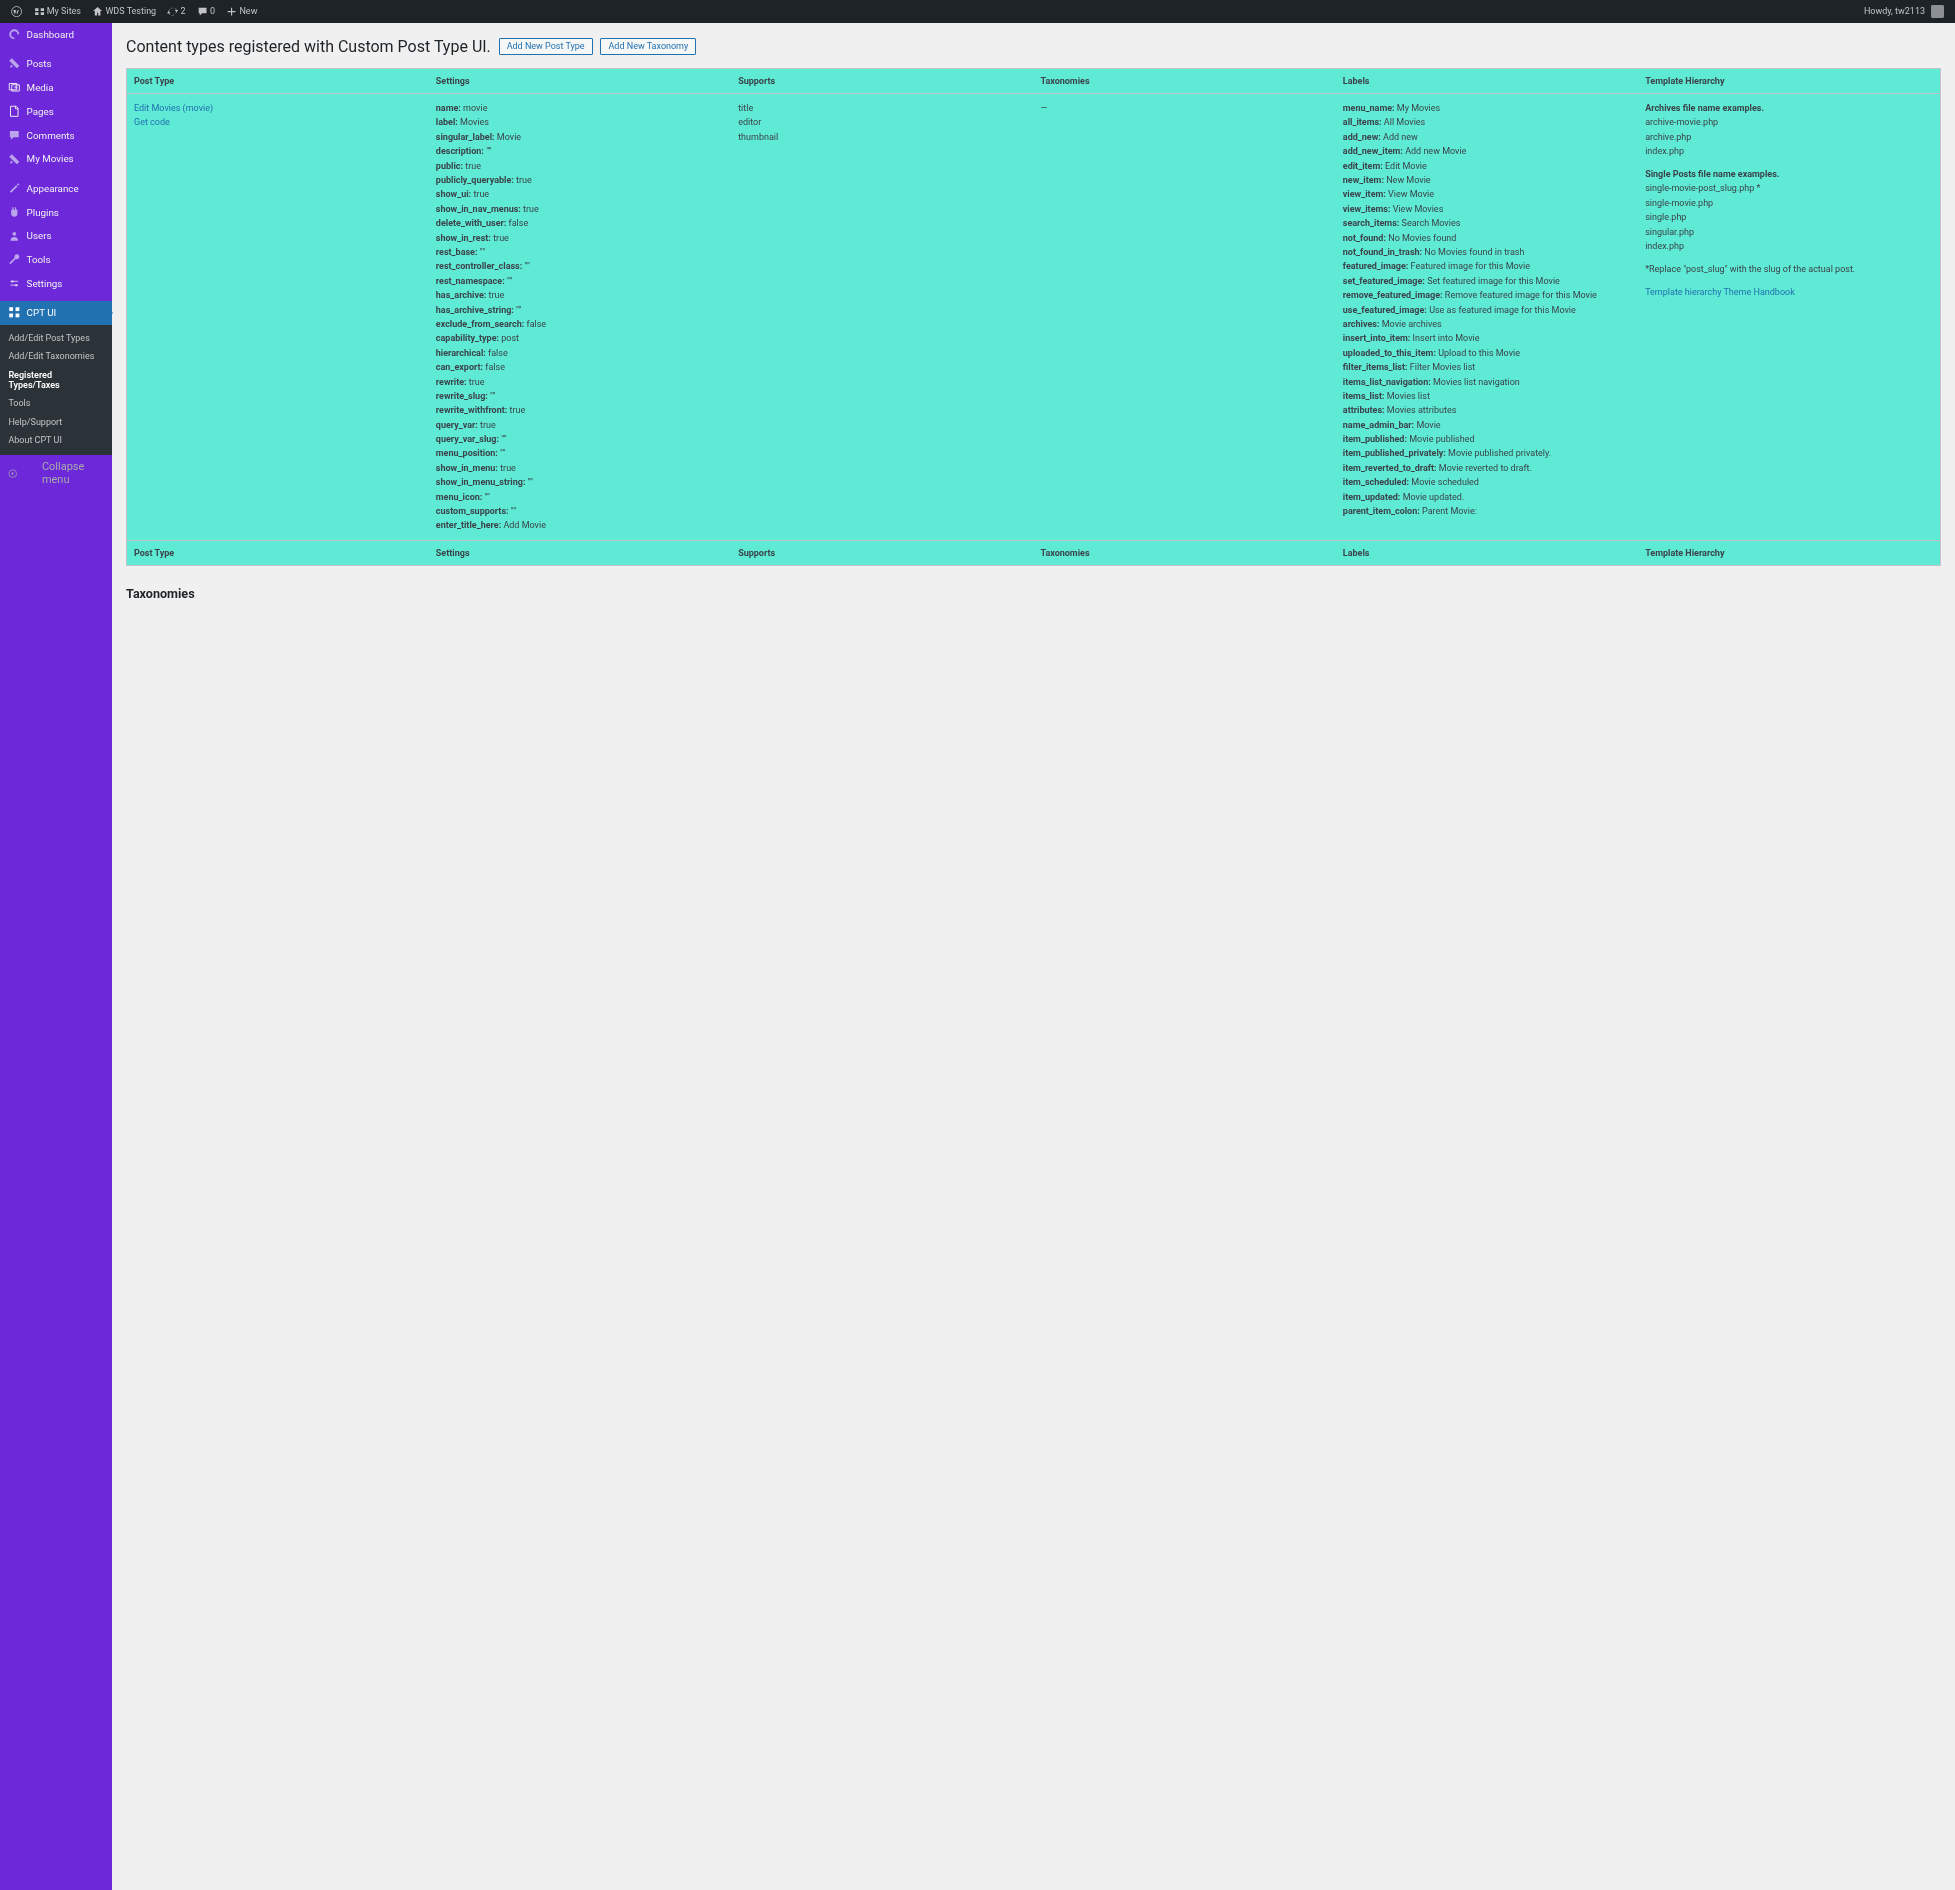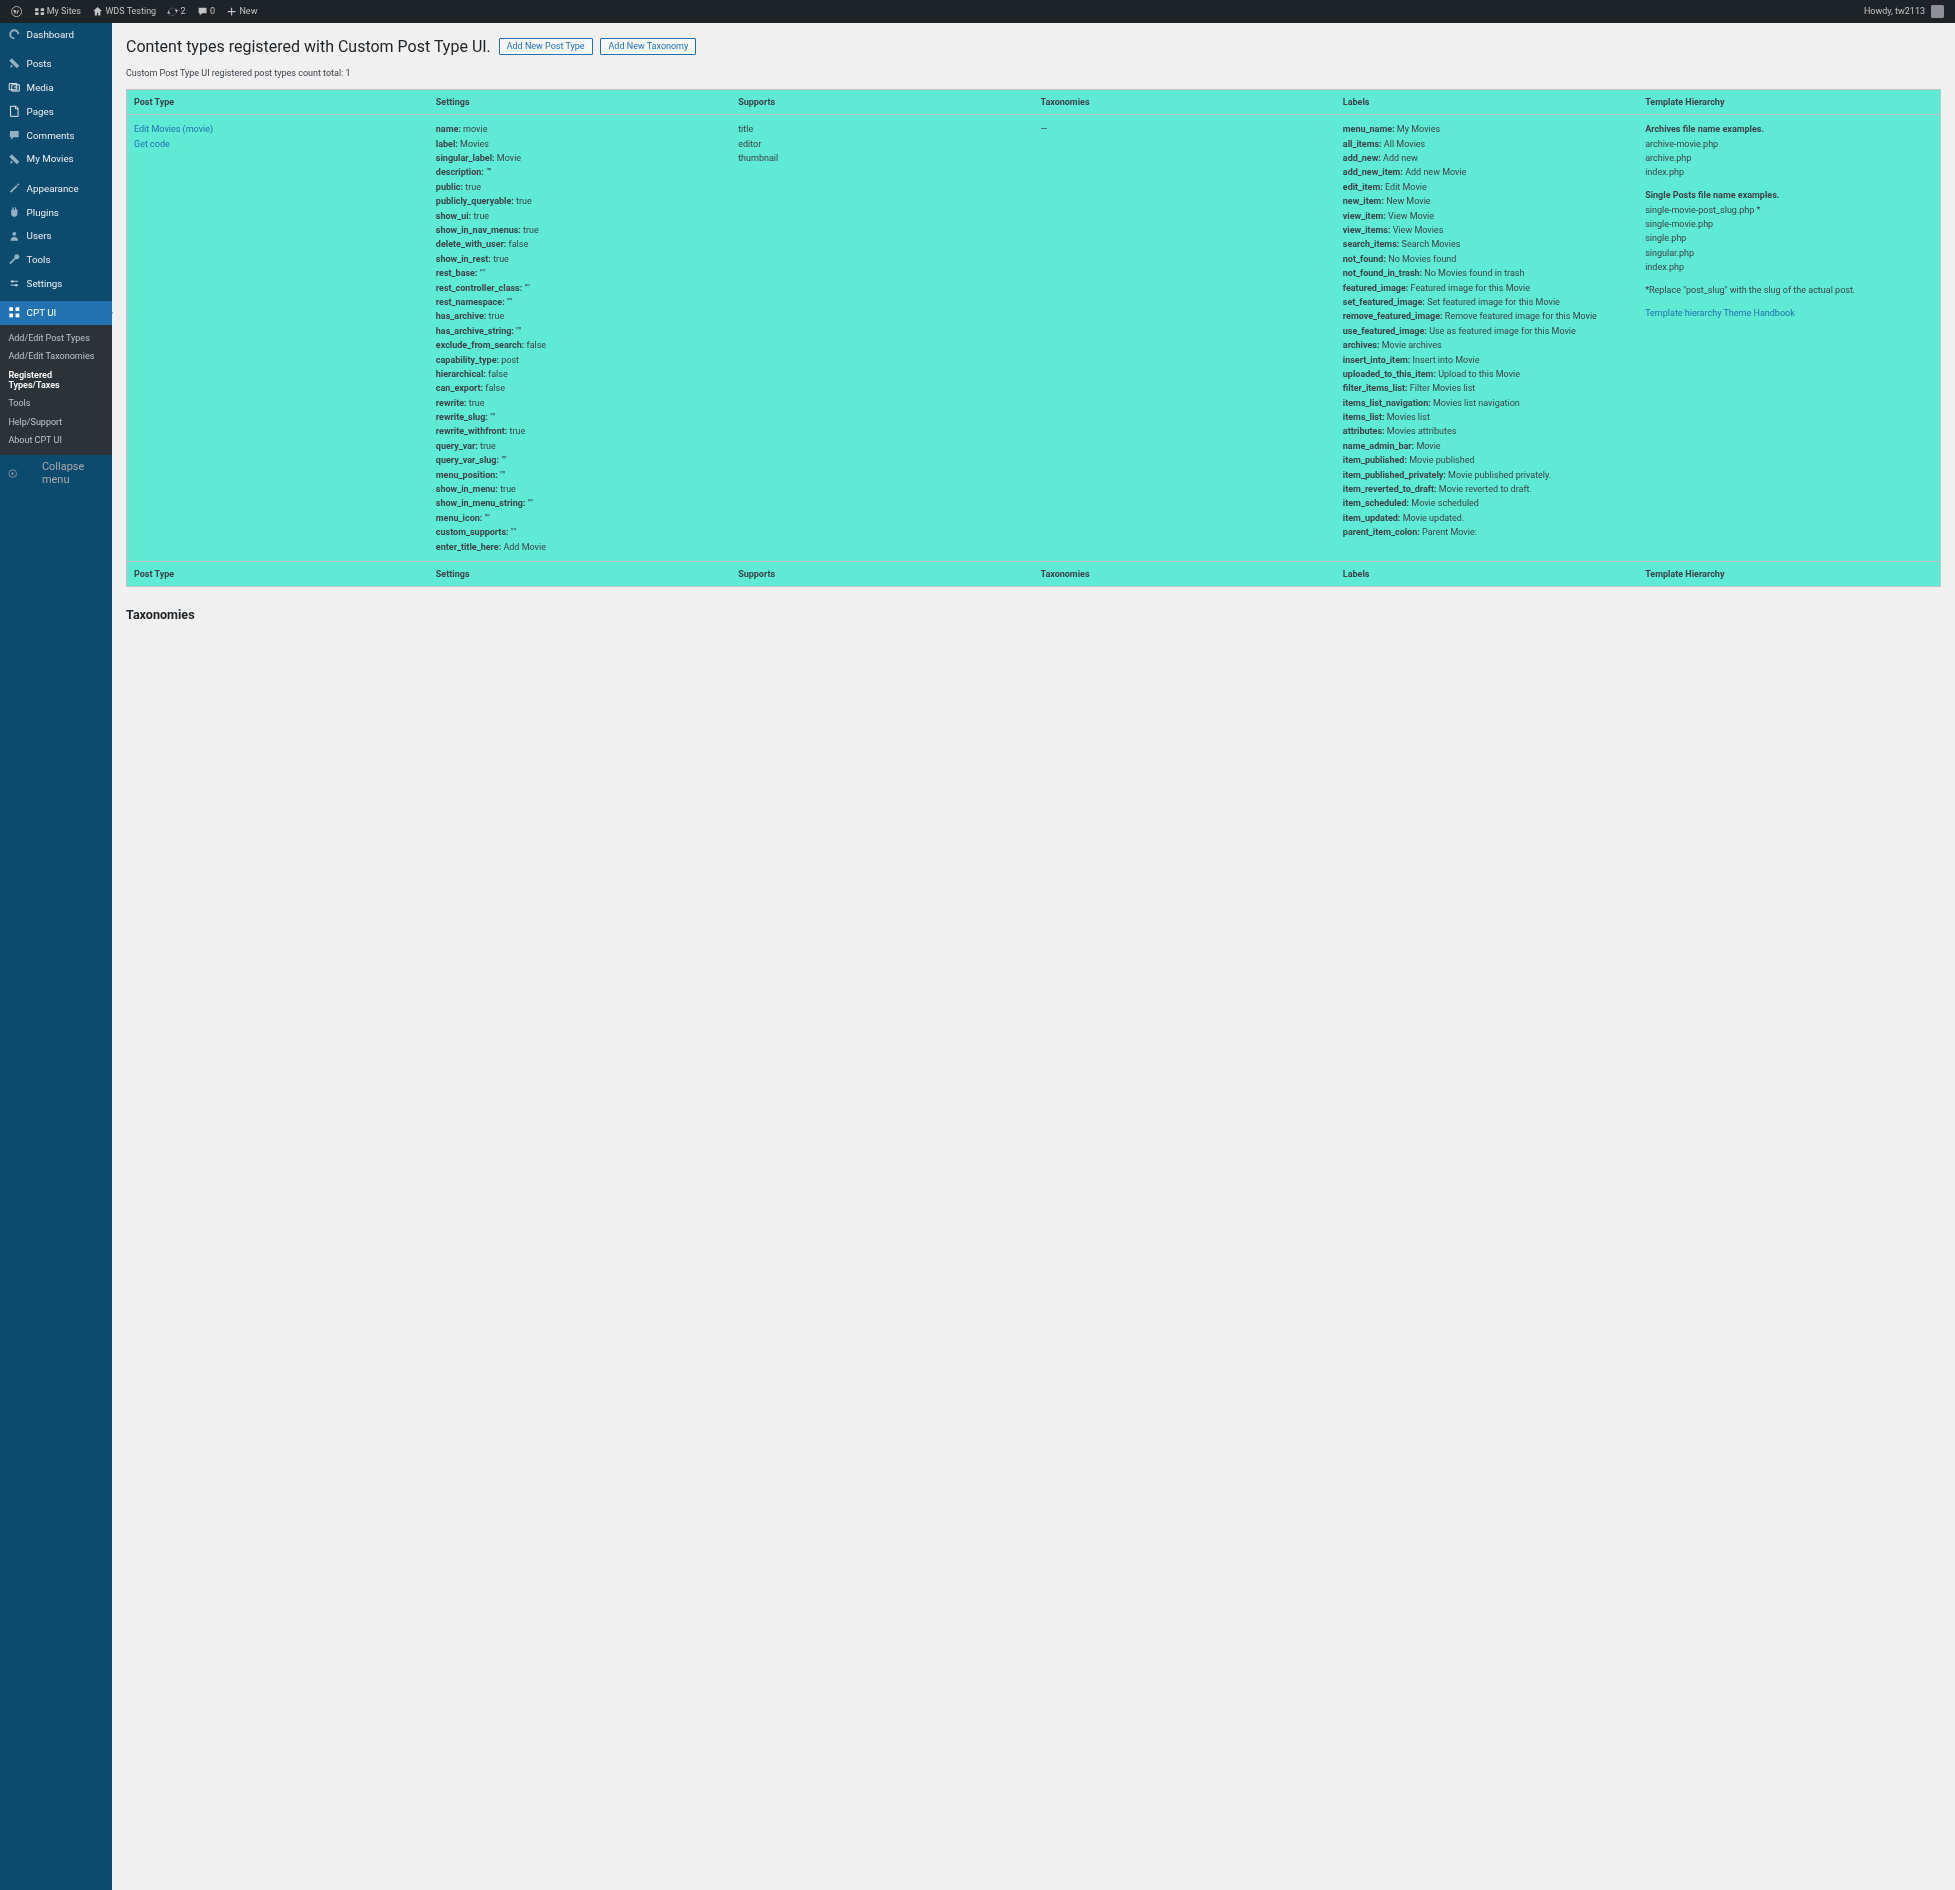--- a/index.html
+++ b/index.html
@@ -30,21 +30,21 @@
     cursor:pointer;
     gap:2px;
   }
   .adminbar svg { width:11.2px; height:11.2px; fill:currentColor; flex:none; }
   .adminbar .avatar { width:12.6px; height:12.6px; background:#8c8f94; margin-left:4.2px; border-radius:1.4px; }
 
   
   .wrap { display:flex; min-height: calc(100vh - 22.5px); }
   .sidebar {
     width: 112px;
-    background: #0c4a6e;
+    background: #6d28d9;
     color: #fff;
     flex:none;
     position:relative;
   }
   .menu-item {
     display:flex;
     align-items:center;
     padding: 5.6px 7px 5.6px 8.4px;
     color: #f0f0f1;
     font-size: 9.8px;
@@ -305,21 +305,20 @@
         </svg>
       <span>Collapse menu</span>
     </div>
   </div>
 
   <div class="content">
     <h1 class="page-title">Content types registered with Custom Post Type UI.</h1>
     <span class="page-title-action">Add New Post Type</span>
     <span class="page-title-action">Add New Taxonomy</span>
 
-    <p class="desc">Custom Post Type UI registered post types count total: 1</p>
 
     <table class="wp-list">
       <thead>
         <tr>
           <th class="col-pt">Post Type</th>
           <th class="col-set">Settings</th>
           <th class="col-sup">Supports</th>
           <th class="col-tax">Taxonomies</th>
           <th class="col-lab">Labels</th>
           <th class="col-th">Template Hierarchy</th>

